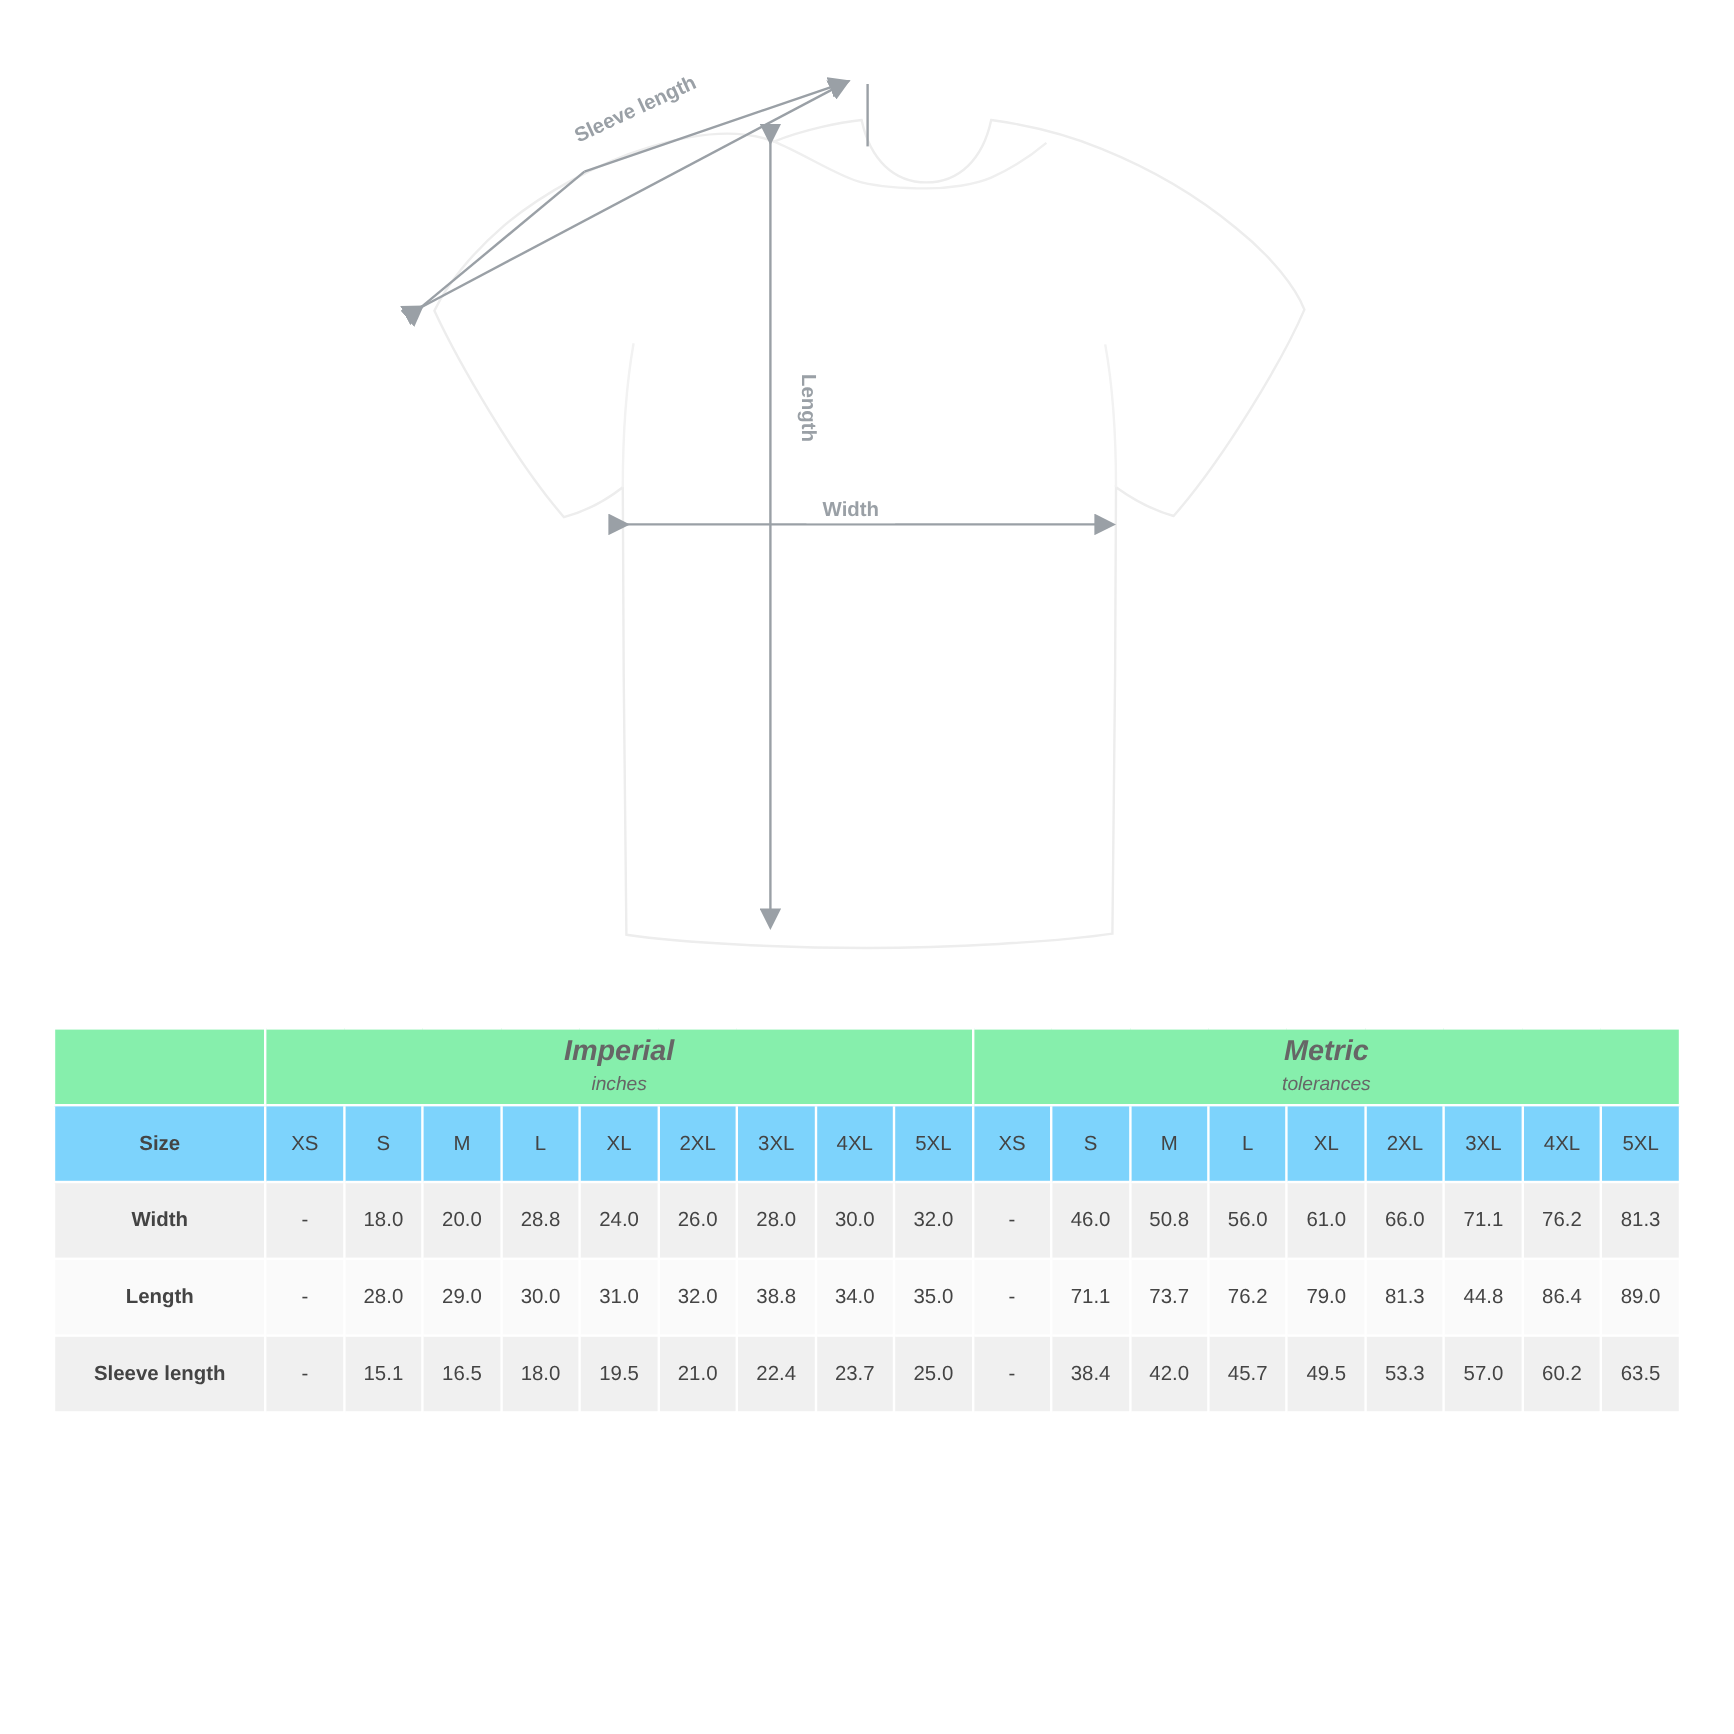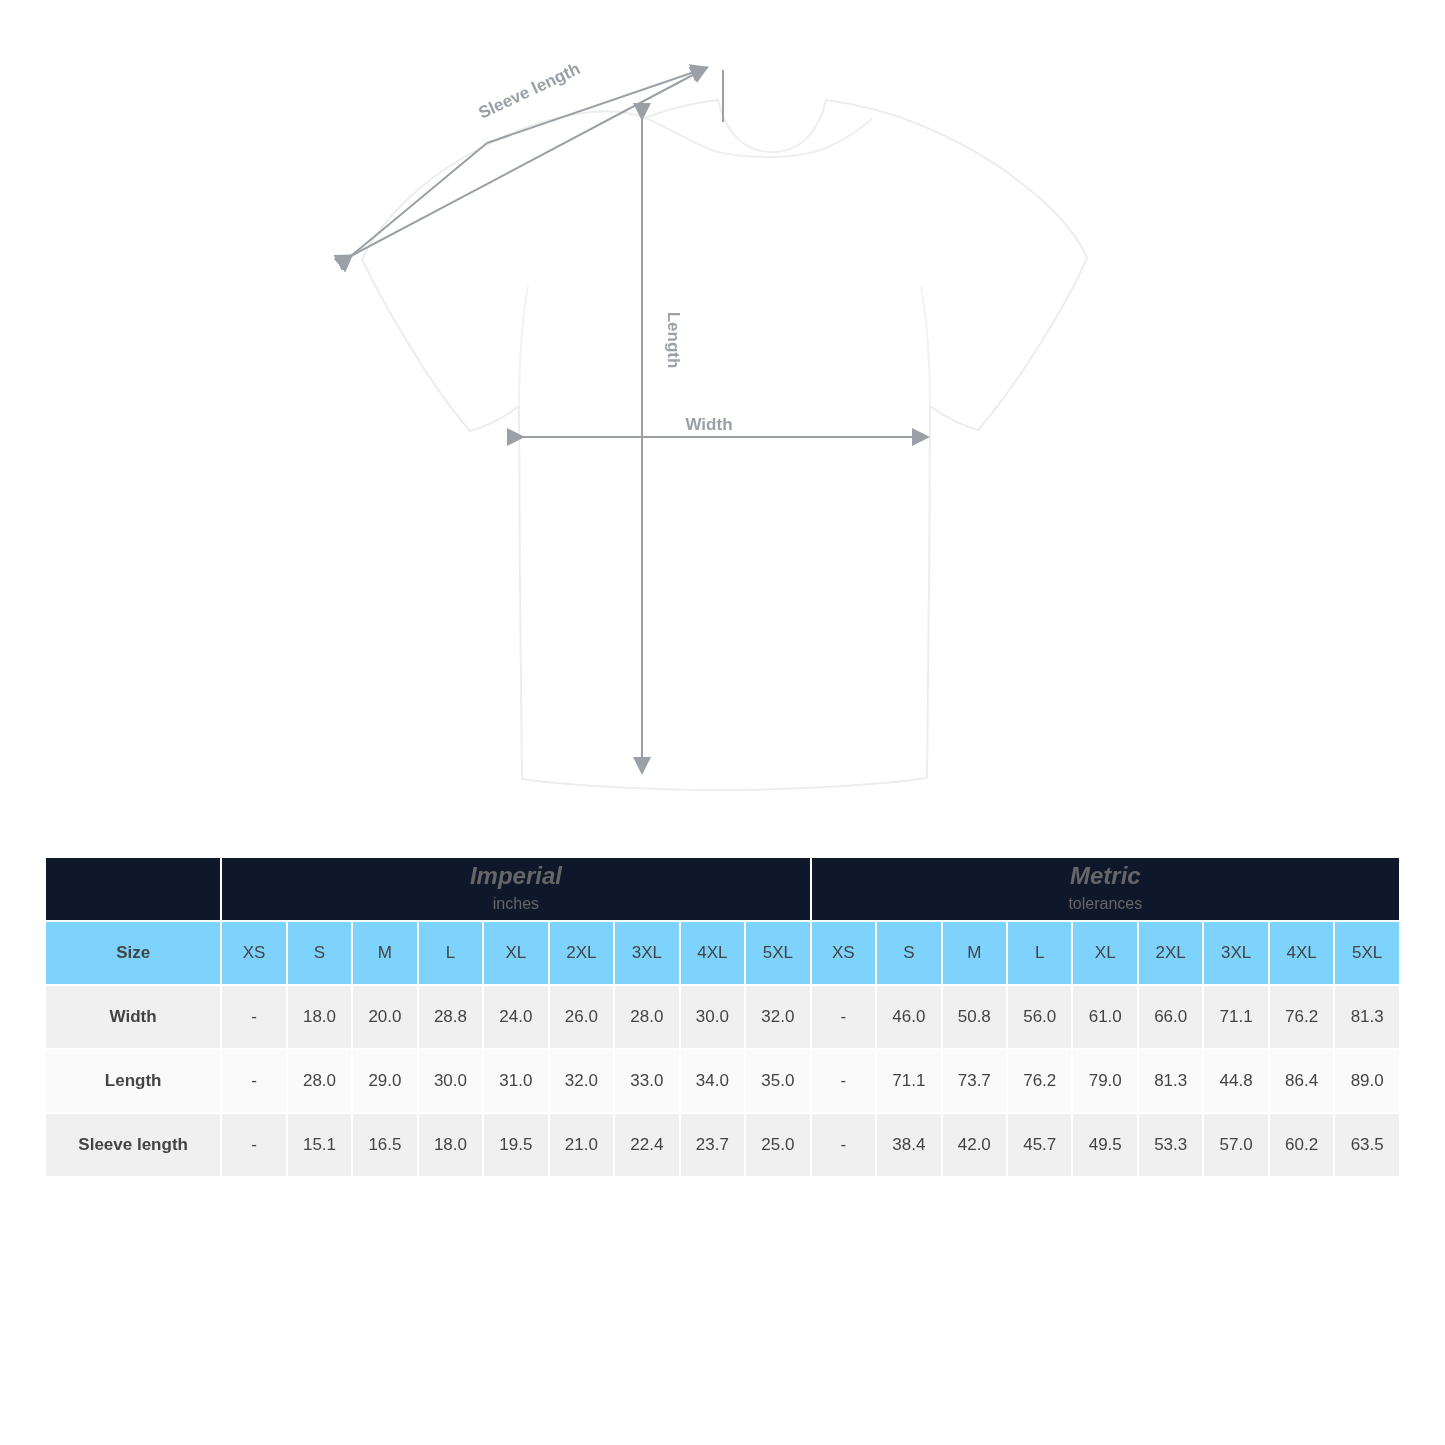--- a/index.html
+++ b/index.html
@@ -60,32 +60,33 @@
   table.size-table td, table.size-table th {
     text-align: center;
     vertical-align: middle;
     font-size: 17px;
     color: #444444;
     border: 2px solid #ffffff;
     padding: 0;
     height: 62px;
   }
   .unit-head {
-    background: #0f172a;
+    background: #86efac;
     height: 112px;
   }
   .unit-head .unit-name {
     font-size: 24px;
     font-style: italic;
     font-weight: bold;
     color: #666666;
     line-height: 1.25;
   }
   .unit-head .unit-sub {
     font-size: 16px;
+    font-style: italic;
     color: #666666;
     line-height: 1.6;
   }
   .row-odd td { background: #f0f0f0; }
   .row-even td { background: #fafafa; }
   .head-row td { background: #7dd3fc; }
   .rowlabel {
     font-weight: bold;
     color: #333333;
     font-size: 18px;
@@ -252,21 +253,21 @@
         </tr>
 
         <tr class="row-even">
           <td class="rowlabel">Length</td>
           <td>-</td>
           <td>28.0</td>
           <td>29.0</td>
           <td>30.0</td>
           <td>31.0</td>
           <td>32.0</td>
-          <td>33.0</td>
+          <td>38.8</td>
           <td>34.0</td>
           <td>35.0</td>
           <td>-</td>
           <td>71.1</td>
           <td>73.7</td>
           <td>76.2</td>
           <td>79.0</td>
           <td>81.3</td>
           <td>44.8</td>
           <td>86.4</td>

